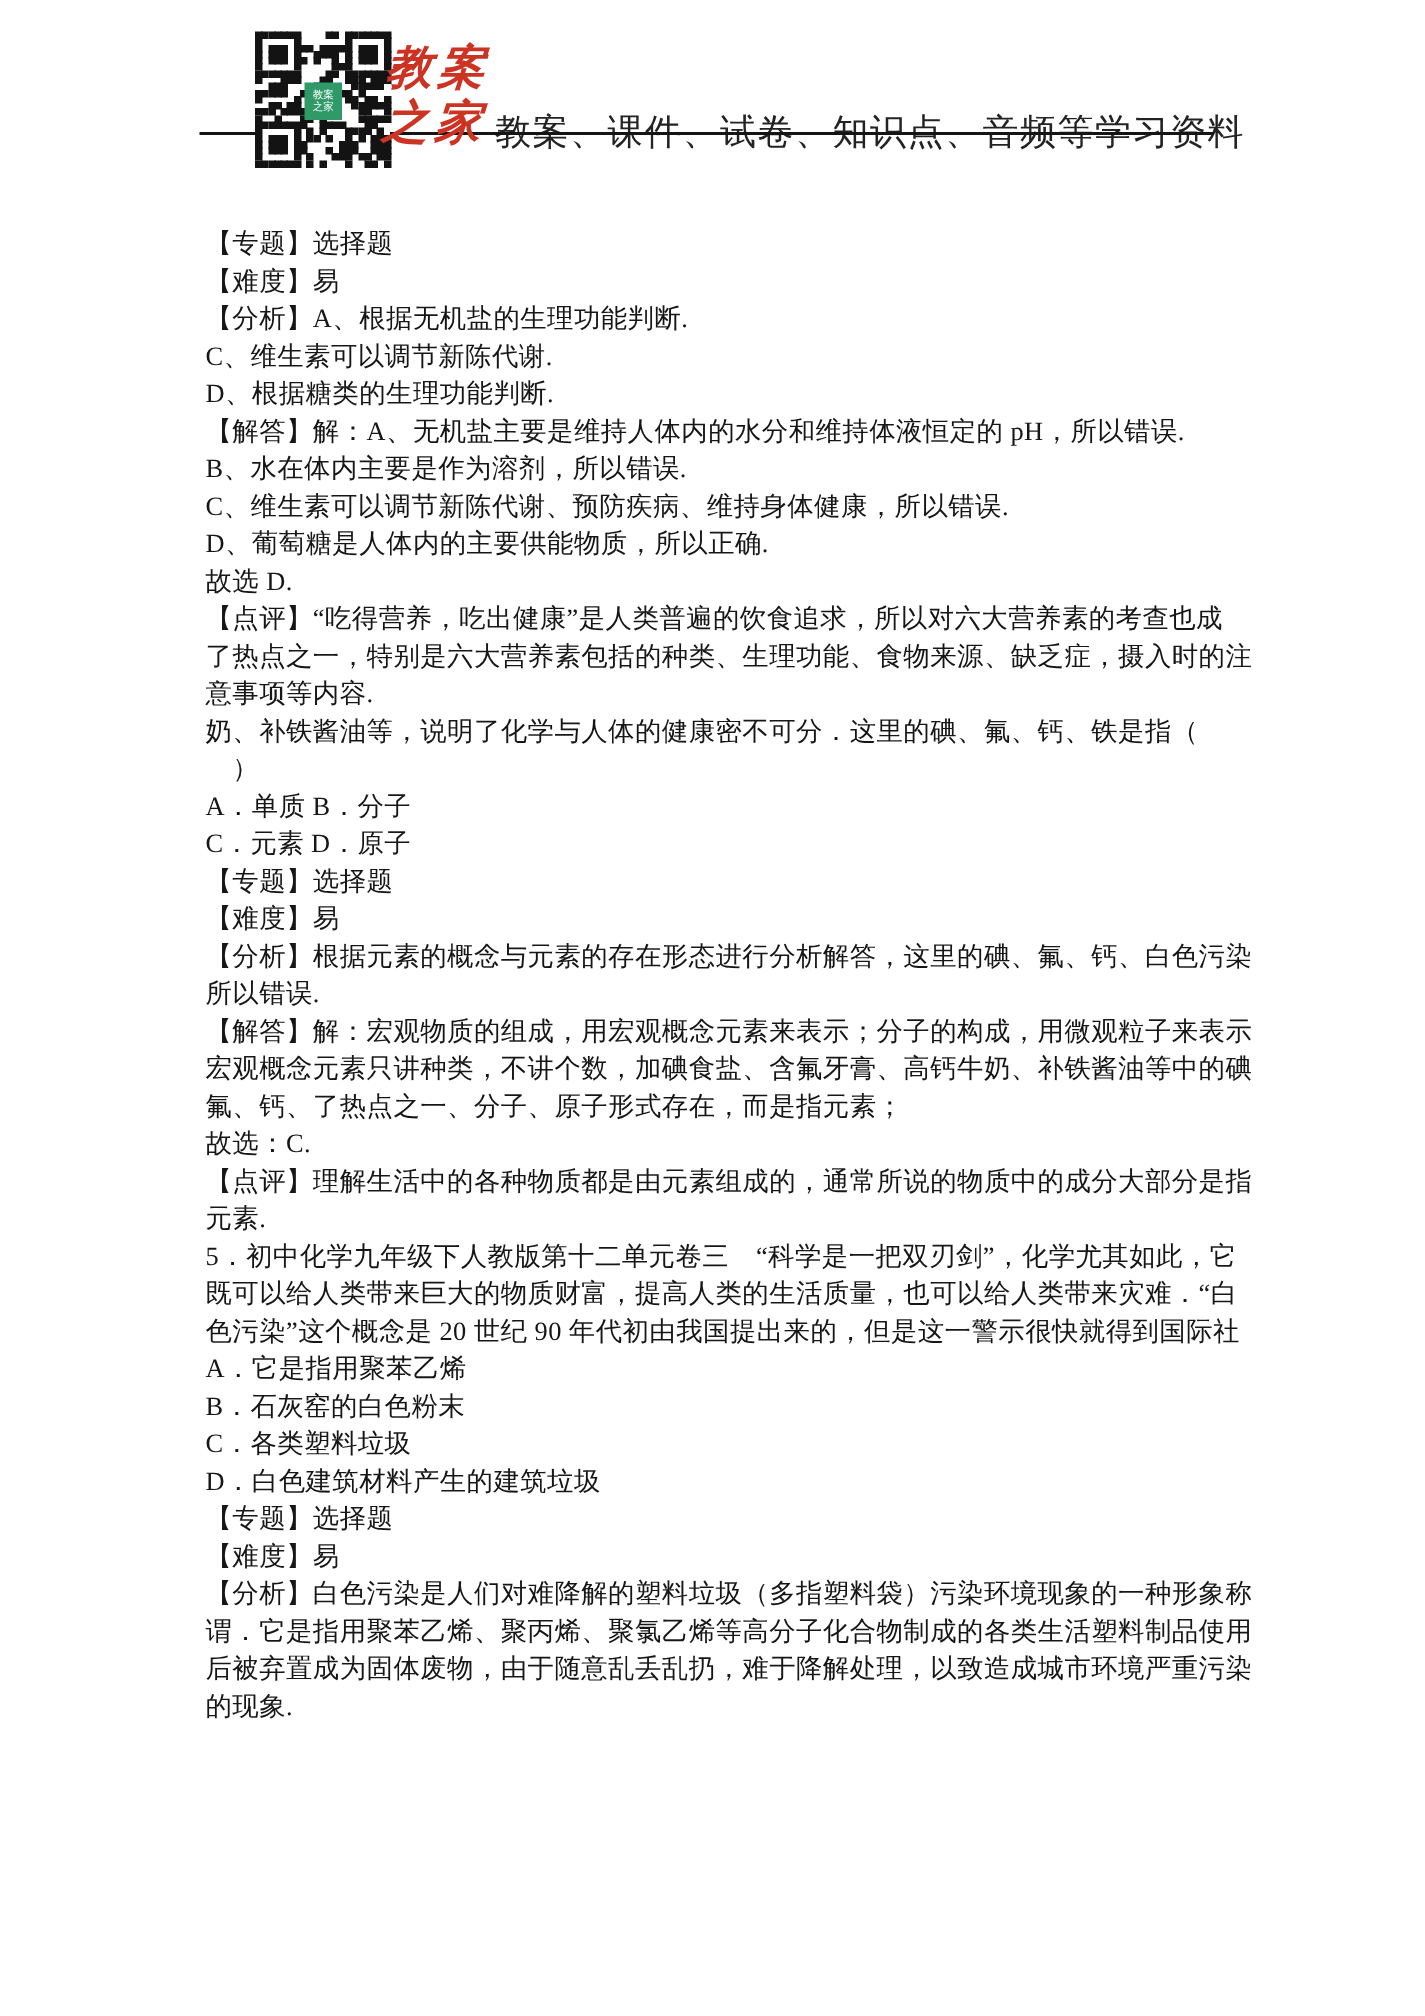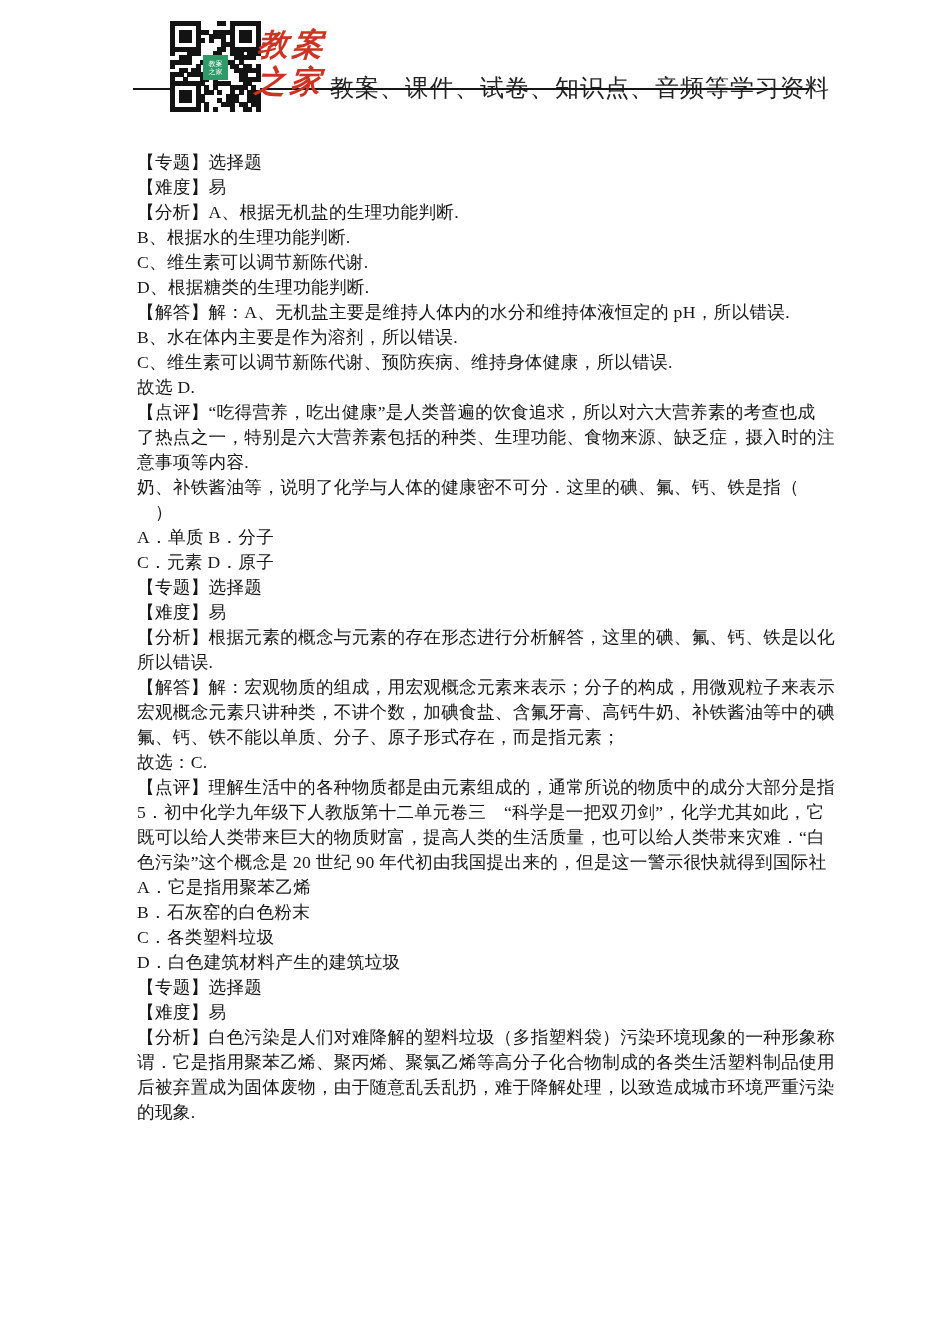--- a/index.html
+++ b/index.html
@@ -326,43 +326,44 @@
       <div>之家</div>
     </div>
 
     <div class="tagline-sub">教案、课件、试卷、知识点、音频等学习资料</div>
   </div>
 
   <div class="doc-body">
       <div class="line">【专题】选择题</div>
       <div class="line">【难度】易</div>
       <div class="line">【分析】A、根据无机盐的生理功能判断.</div>
-      <div class="line">B、根据水的生理功能判断.</div>
       <div class="line">C、维生素可以调节新陈代谢.</div>
       <div class="line">D、根据糖类的生理功能判断.</div>
       <div class="line">【解答】解：A、无机盐主要是维持人体内的水分和维持体液恒定的 pH，所以错误.</div>
       <div class="line">B、水在体内主要是作为溶剂，所以错误.</div>
       <div class="line">C、维生素可以调节新陈代谢、预防疾病、维持身体健康，所以错误.</div>
+      <div class="line">D、葡萄糖是人体内的主要供能物质，所以正确.</div>
       <div class="line">故选 D.</div>
       <div class="line">【点评】“吃得营养，吃出健康”是人类普遍的饮食追求，所以对六大营养素的考查也成</div>
       <div class="line">了热点之一，特别是六大营养素包括的种类、生理功能、食物来源、缺乏症，摄入时的注</div>
       <div class="line">意事项等内容.</div>
       <div class="line">奶、补铁酱油等，说明了化学与人体的健康密不可分．这里的碘、氟、钙、铁是指（</div>
       <div class="line">　）</div>
       <div class="line">A．单质 B．分子</div>
       <div class="line">C．元素 D．原子</div>
       <div class="line">【专题】选择题</div>
       <div class="line">【难度】易</div>
-      <div class="line">【分析】根据元素的概念与元素的存在形态进行分析解答，这里的碘、氟、钙、铁是以化</div>
+      <div class="line">【分析】根据元素的概念与元素的存在形态进行分析解答，这里的碘、氟、钙、白色污染</div>
       <div class="line">所以错误.</div>
       <div class="line">【解答】解：宏观物质的组成，用宏观概念元素来表示；分子的构成，用微观粒子来表示</div>
       <div class="line">宏观概念元素只讲种类，不讲个数，加碘食盐、含氟牙膏、高钙牛奶、补铁酱油等中的碘</div>
-      <div class="line">氟、钙、铁不能以单质、分子、原子形式存在，而是指元素；</div>
+      <div class="line">氟、钙、了热点之一、分子、原子形式存在，而是指元素；</div>
       <div class="line">故选：C.</div>
       <div class="line">【点评】理解生活中的各种物质都是由元素组成的，通常所说的物质中的成分大部分是指</div>
+      <div class="line">元素.</div>
       <div class="line">5．初中化学九年级下人教版第十二单元卷三　“科学是一把双刃剑”，化学尤其如此，它</div>
       <div class="line">既可以给人类带来巨大的物质财富，提高人类的生活质量，也可以给人类带来灾难．“白</div>
       <div class="line">色污染”这个概念是 20 世纪 90 年代初由我国提出来的，但是这一警示很快就得到国际社</div>
       <div class="line">A．它是指用聚苯乙烯</div>
       <div class="line">B．石灰窑的白色粉末</div>
       <div class="line">C．各类塑料垃圾</div>
       <div class="line">D．白色建筑材料产生的建筑垃圾</div>
       <div class="line">【专题】选择题</div>
       <div class="line">【难度】易</div>
       <div class="line">【分析】白色污染是人们对难降解的塑料垃圾（多指塑料袋）污染环境现象的一种形象称</div>

